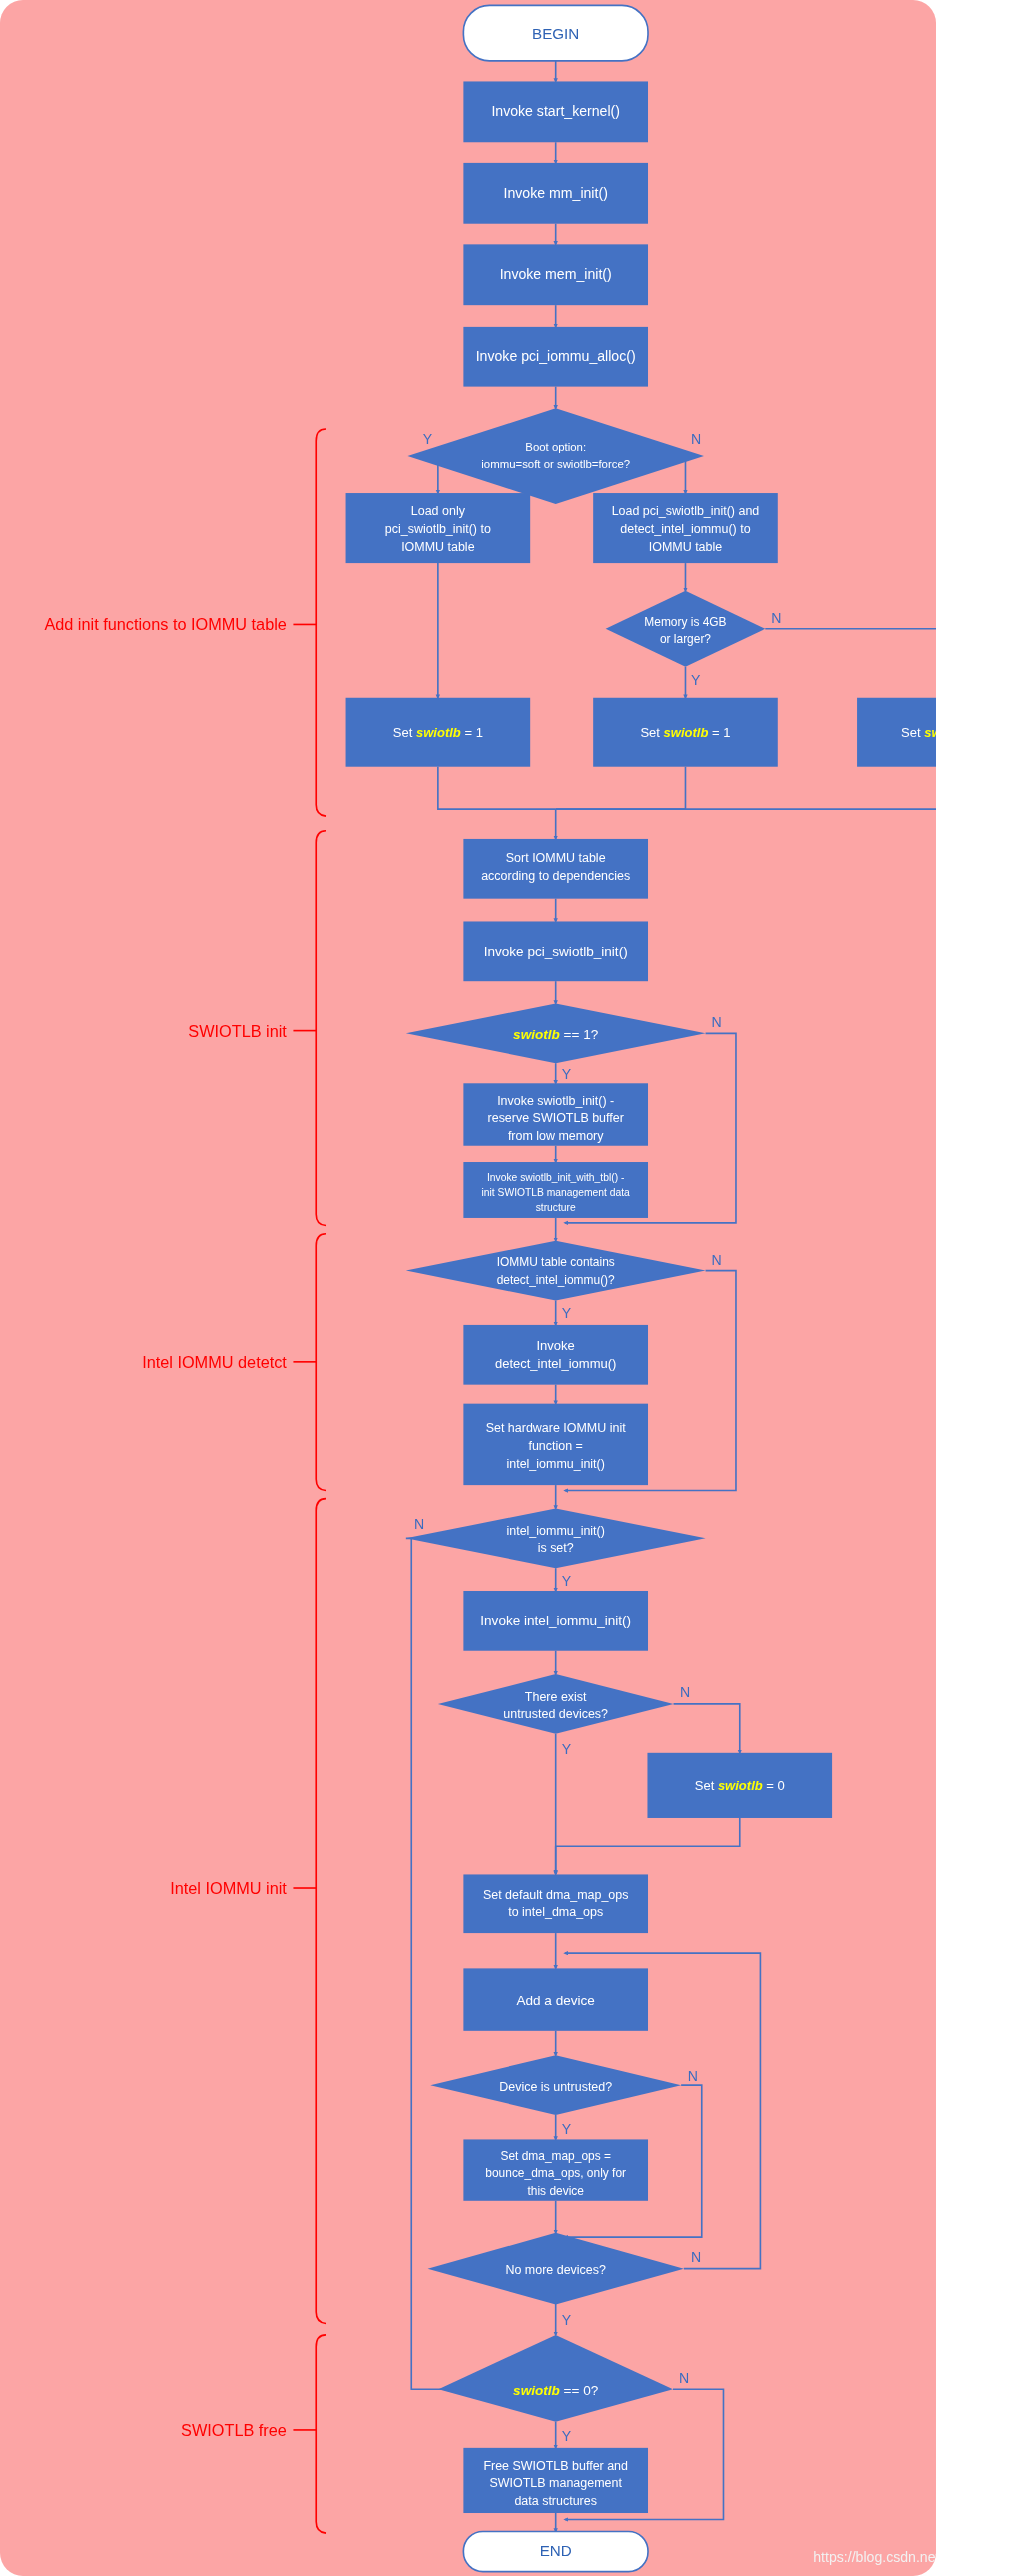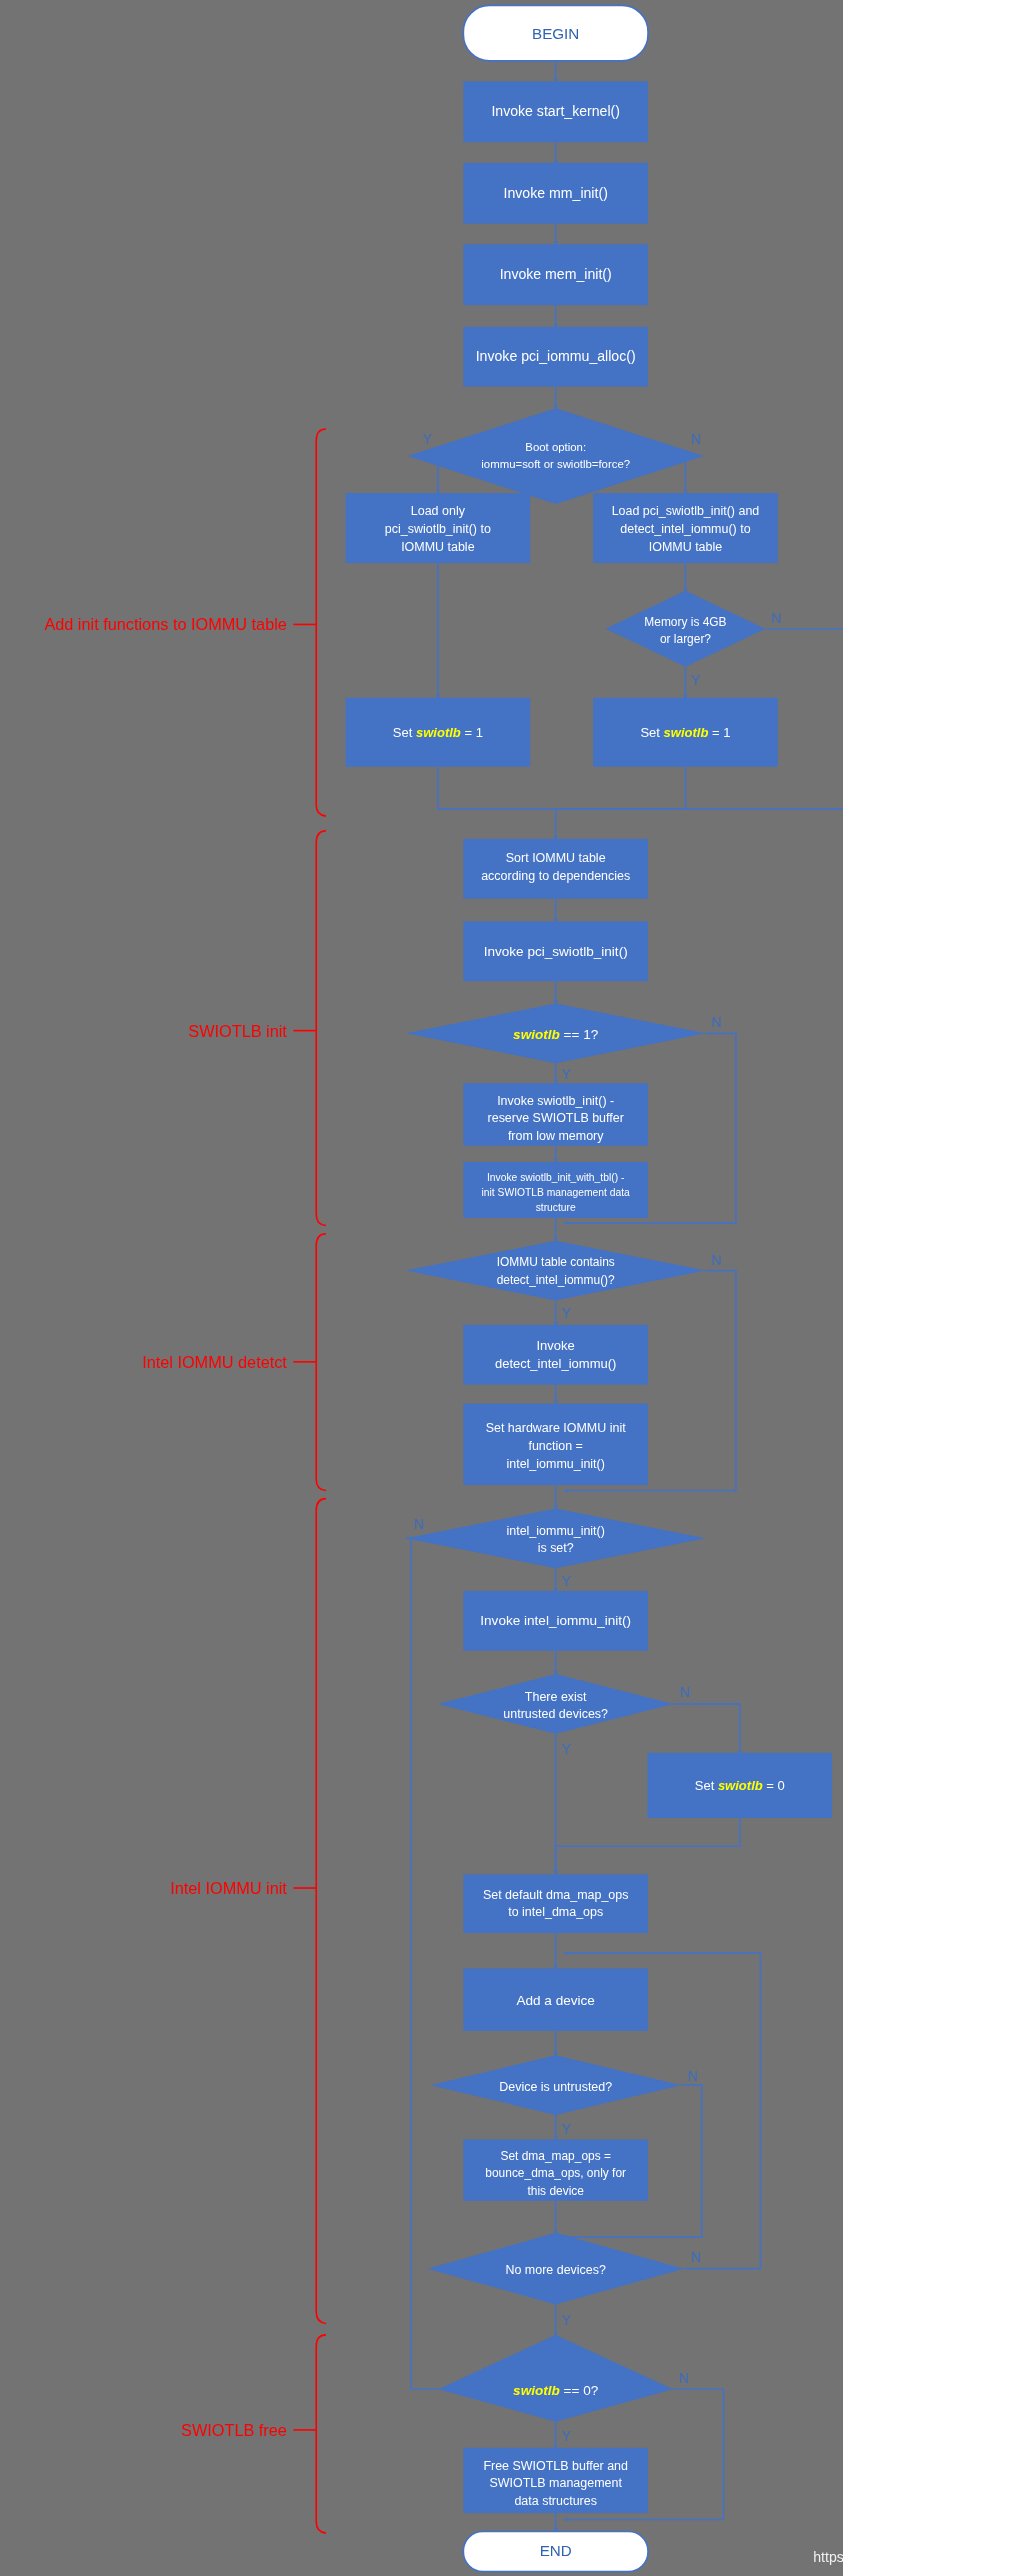--- a/index.html
+++ b/index.html
@@ -1,17 +1,17 @@
 <!DOCTYPE html>
 <html style="font-size:8.7px"><head>
 <meta charset="utf-8">
 <style>
   html,body{margin:0;padding:0;background:#ffffff;}
   body{font-family:"Liberation Sans","DejaVu Sans",sans-serif;}
-  #stage{position:relative;width:843px;height:2576px;background:#737373;overflow:hidden;}
+  #stage{position:relative;width:936px;height:2576px;background:#fca5a5;overflow:hidden;border-radius:23px;}
   svg.layer{position:absolute;left:0;top:0;width:1037px;height:2576px;}
   .nodeText{fill:#ffffff;font-family:"Liberation Sans","DejaVu Sans",sans-serif;text-anchor:middle;}
   .termText{fill:#2E62B4;font-family:"Liberation Sans","DejaVu Sans",sans-serif;text-anchor:middle;}
   .brLbl{fill:#3A6CC0;font-family:"Liberation Sans","DejaVu Sans",sans-serif;font-size:26px;}
   .secLbl{fill:#FF0000;font-family:"Liberation Sans","DejaVu Sans",sans-serif;font-size:30px;text-anchor:end;}
   .hl{fill:#FFFF00;font-style:italic;font-weight:bold;}
   .wm{fill:#F2F2F2;font-family:"Liberation Sans","DejaVu Sans",sans-serif;font-size:26px;text-anchor:end;}
 </style>
 </head>
 <body>

